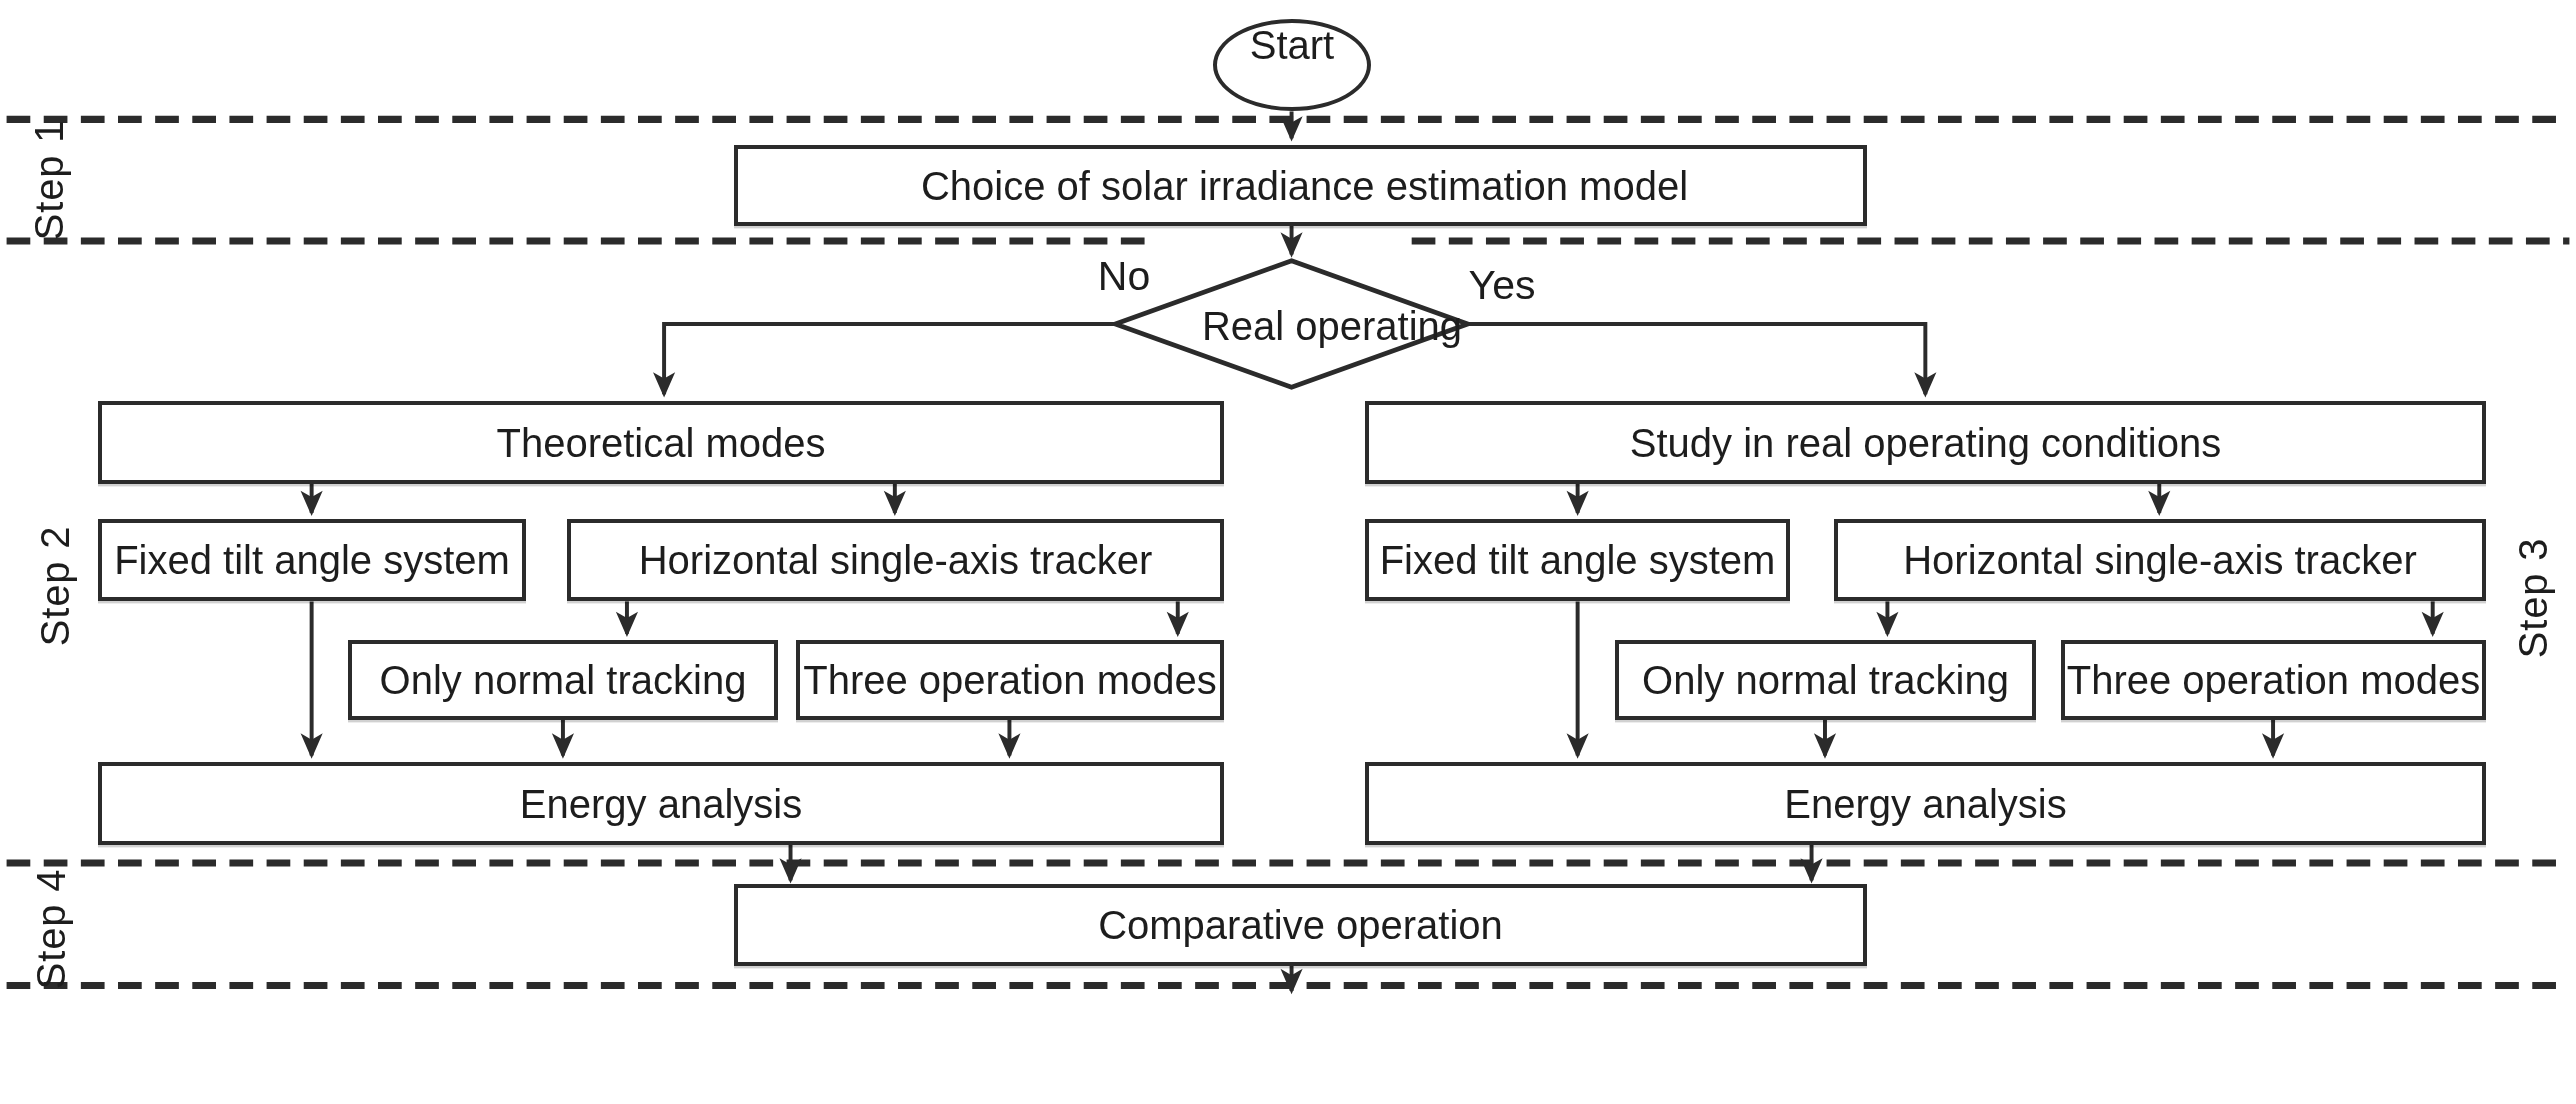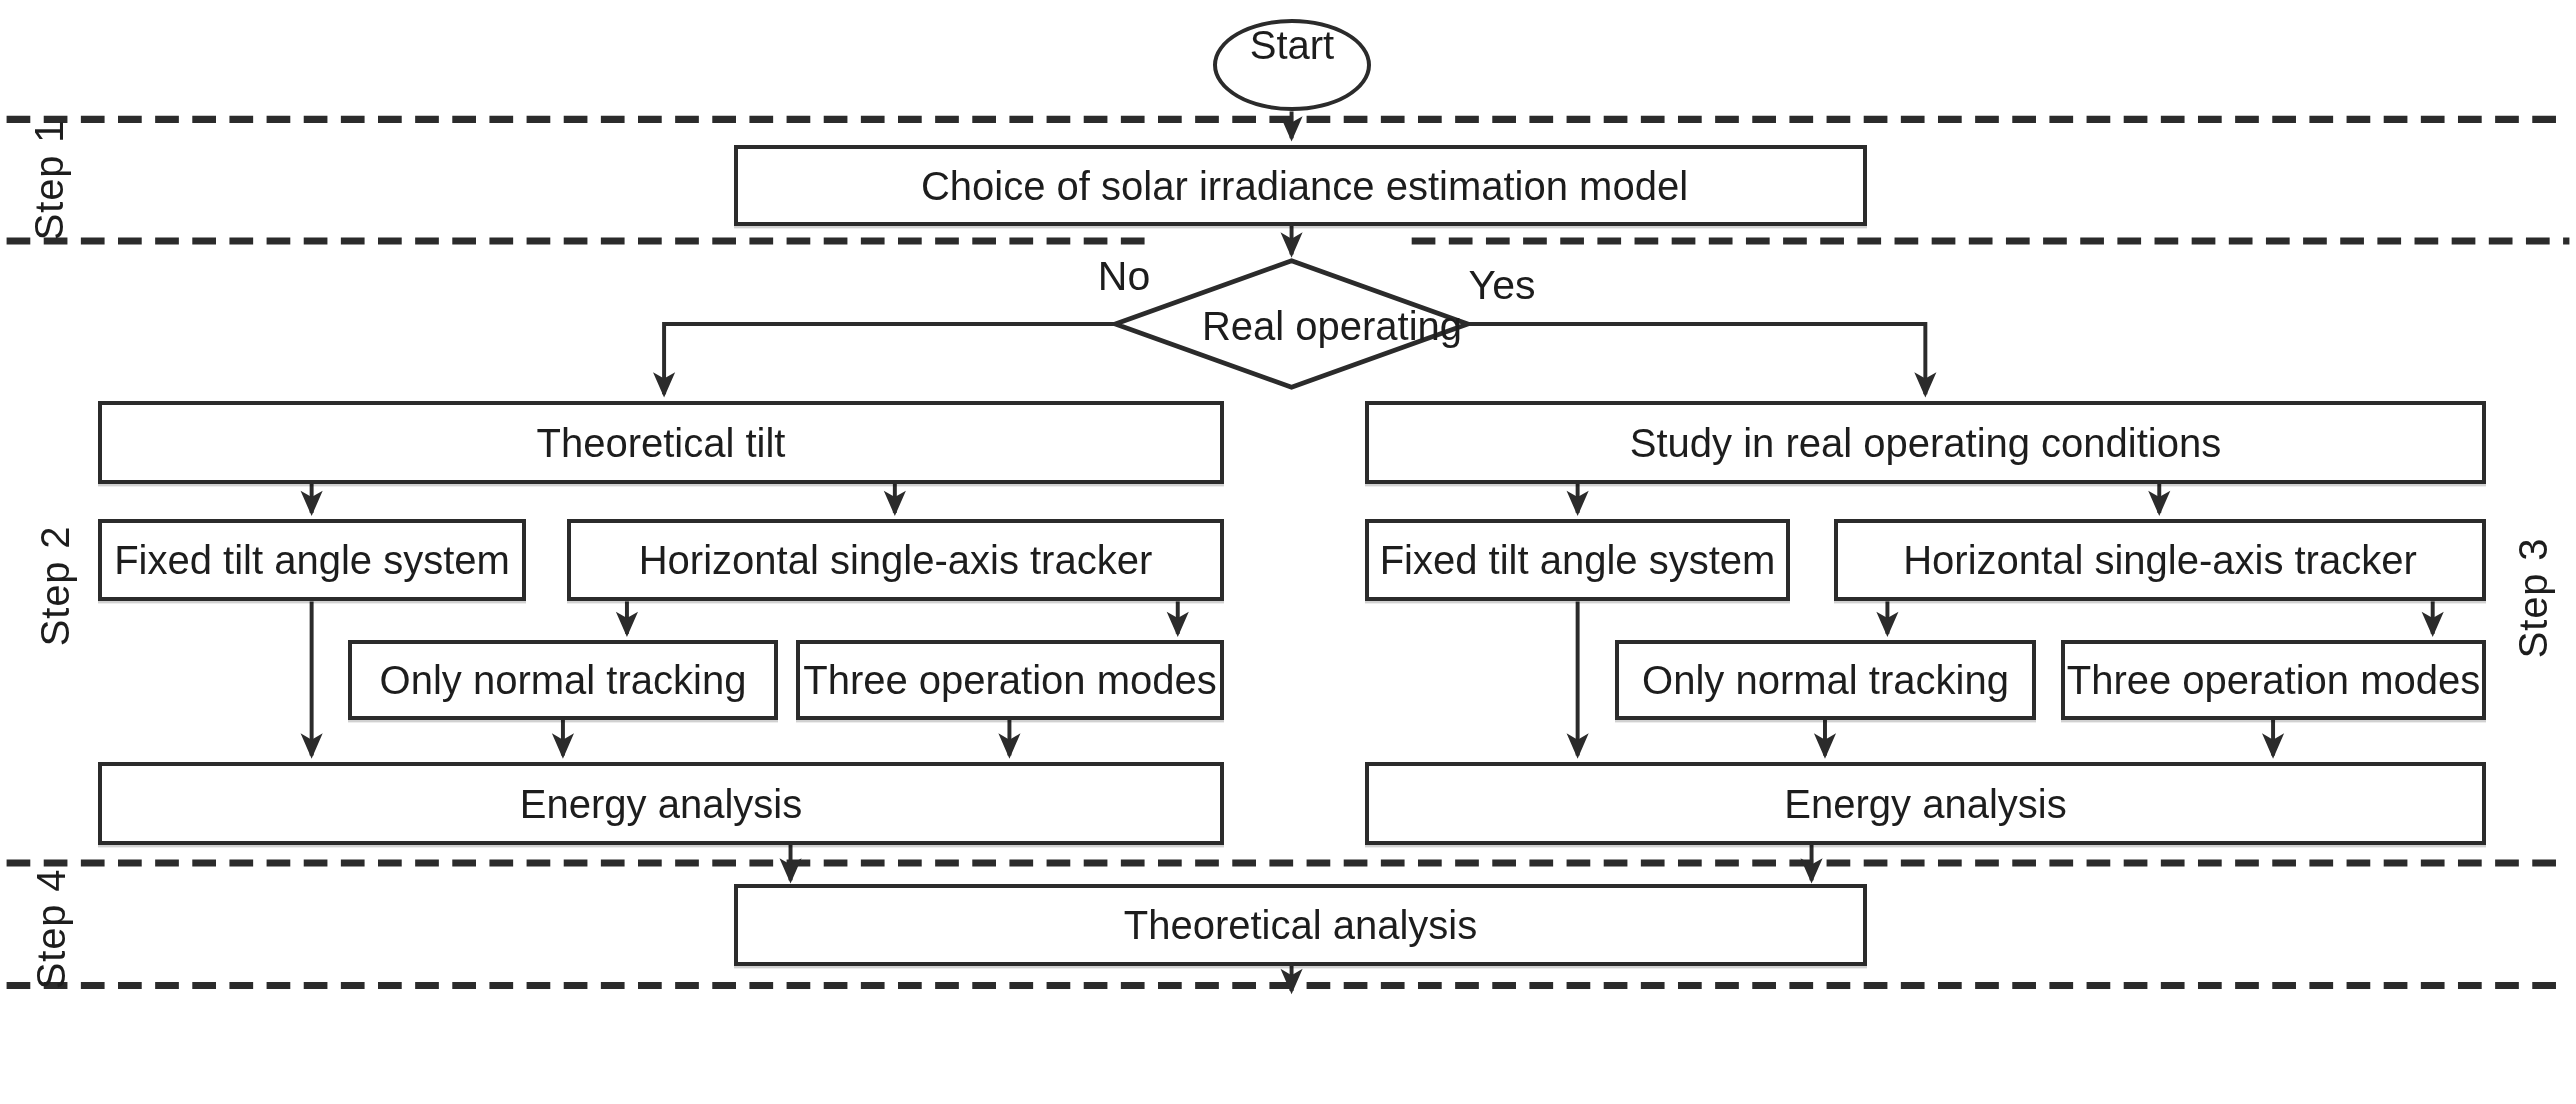--- a/index.html
+++ b/index.html
@@ -177,21 +177,21 @@
 
   <div class="node" style="left:734px;top:145px;width:1133px;height:81px;padding-left:8px;">
     <span>Choice of solar irradiance estimation model</span>
   </div>
 
   <div class="floatlabel" style="left:1292px;top:326px;font-size:40px;margin-left:40px;">Real operating</div>
   <div class="floatlabel" style="left:1084px;top:276px;margin-left:40px;">No</div>
   <div class="floatlabel" style="left:1502px;top:285px;">Yes</div>
 
   <div class="node" style="left:98px;top:401px;width:1126px;height:83px;">
-    <span>Theoretical tilt</span>
+    <span>Theoretical modes</span>
   </div>
   <div class="node" style="left:98px;top:519px;width:428px;height:82px;">
     <span>Fixed tilt angle system</span>
   </div>
   <div class="node" style="left:567px;top:519px;width:657px;height:82px;">
     <span>Horizontal single-axis tracker</span>
   </div>
   <div class="node" style="left:348px;top:640px;width:430px;height:80px;">
     <span>Only normal tracking</span>
   </div>
@@ -215,17 +215,17 @@
     <span>Only normal tracking</span>
   </div>
   <div class="node" style="left:2061px;top:640px;width:425px;height:80px;">
     <span>Three operation modes</span>
   </div>
   <div class="node" style="left:1365px;top:762px;width:1121px;height:83px;">
     <span>Energy analysis</span>
   </div>
 
   <div class="node" style="left:734px;top:884px;width:1133px;height:82px;">
-    <span>Theoretical analysis</span>
+    <span>Comparative operation</span>
   </div>
 
 </div>
 
 
 </body></html>

